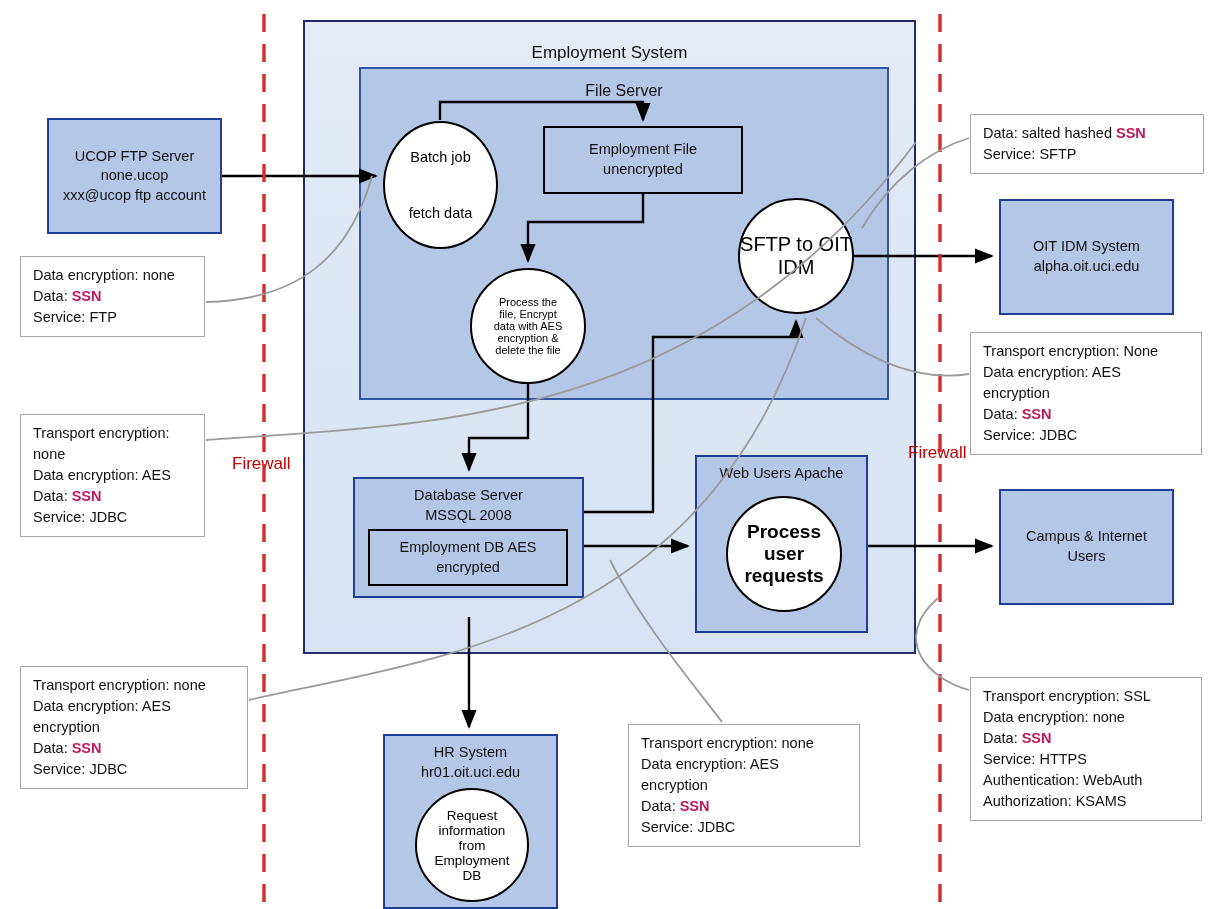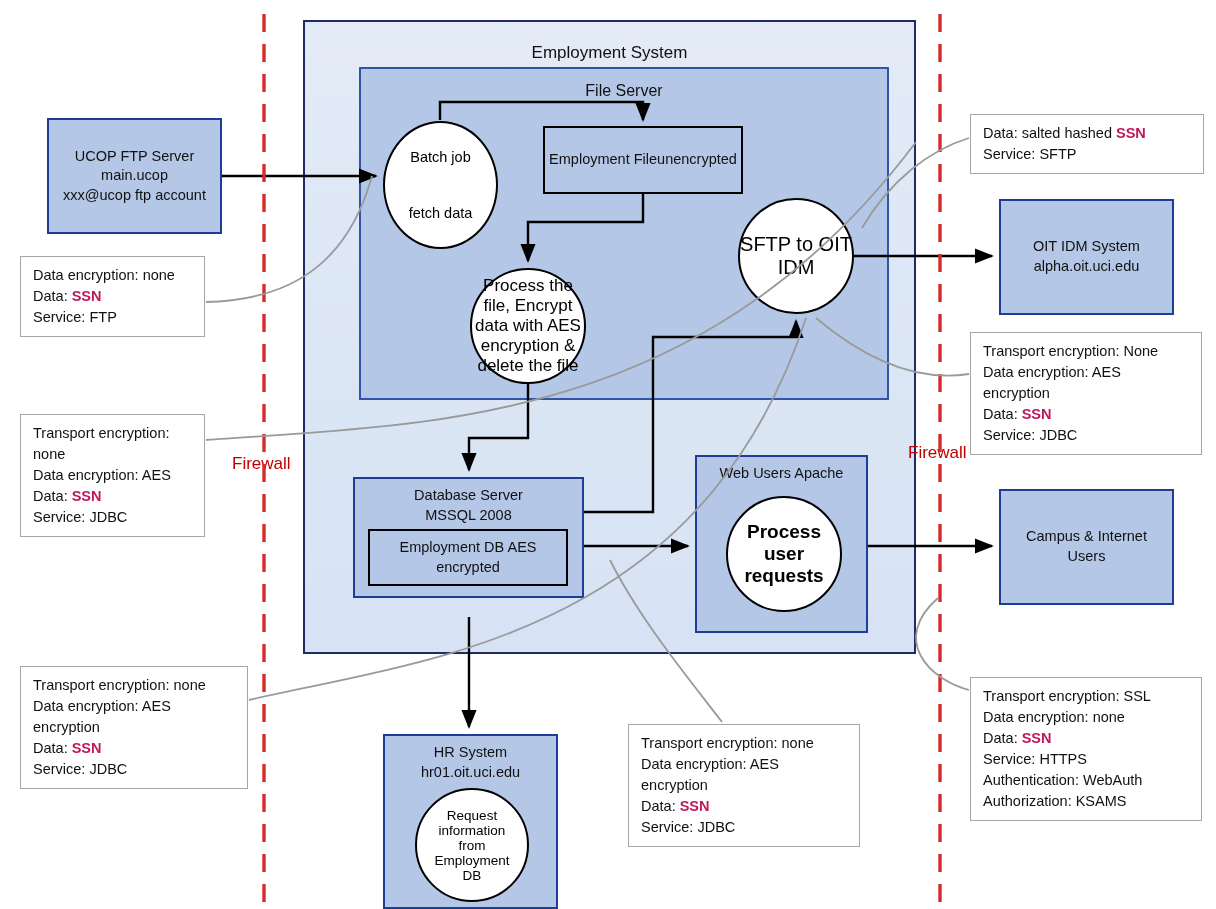--- a/index.html
+++ b/index.html
@@ -91,35 +91,35 @@
   <div class="abs sys-box" style="left:303px; top:20px; width:613px; height:634px;">
     <div class="label-top" style="top:21px; font-size:17px;">Employment System</div>
   </div>
 
   <div class="abs sub-box" style="left:359px; top:67px; width:530px; height:333px;">
     <div class="label-top" style="top:13px; font-size:16px;">File Server</div>
   </div>
 
   <div class="abs node-box ctext" style="left:47px; top:118px; width:175px; height:116px; font-size:14.5px; flex-direction:column;">
     <span>UCOP FTP Server</span>
-    <span>main.ucop</span>
+    <span>none.ucop</span>
     <span>xxx@ucop ftp account</span>
   </div>
 
   <div class="abs ellipse" style="left:383px; top:121px; width:115px; height:128px; font-size:14.5px; flex-direction:column;gap:40px;">
     <span>Batch job</span>
     <span>fetch data</span>
   </div>
 
-  <div class="abs plain-box ctext" style="left:543px; top:126px; width:200px; height:68px; font-size:14.5px; flex-direction:row;">
+  <div class="abs plain-box ctext" style="left:543px; top:126px; width:200px; height:68px; font-size:14.5px; flex-direction:column;">
     <span>Employment File</span>
     <span>unencrypted</span>
   </div>
 
-  <div class="abs ellipse" style="left:470px; top:268px; width:116px; height:116px; font-size:17px; flex-direction:column;">
+  <div class="abs ellipse" style="left:470px; top:268px; width:116px; height:116px; font-size:11px; flex-direction:column;">
     <span>Process the</span>
     <span>file, Encrypt</span>
     <span>data with AES</span>
     <span>encryption &amp;</span>
     <span>delete the file</span>
   </div>
 
   <div class="abs ellipse" style="left:738px; top:198px; width:116px; height:116px; font-size:20px; flex-direction:column;">
     <span>SFTP to OIT</span>
     <span>IDM</span>

